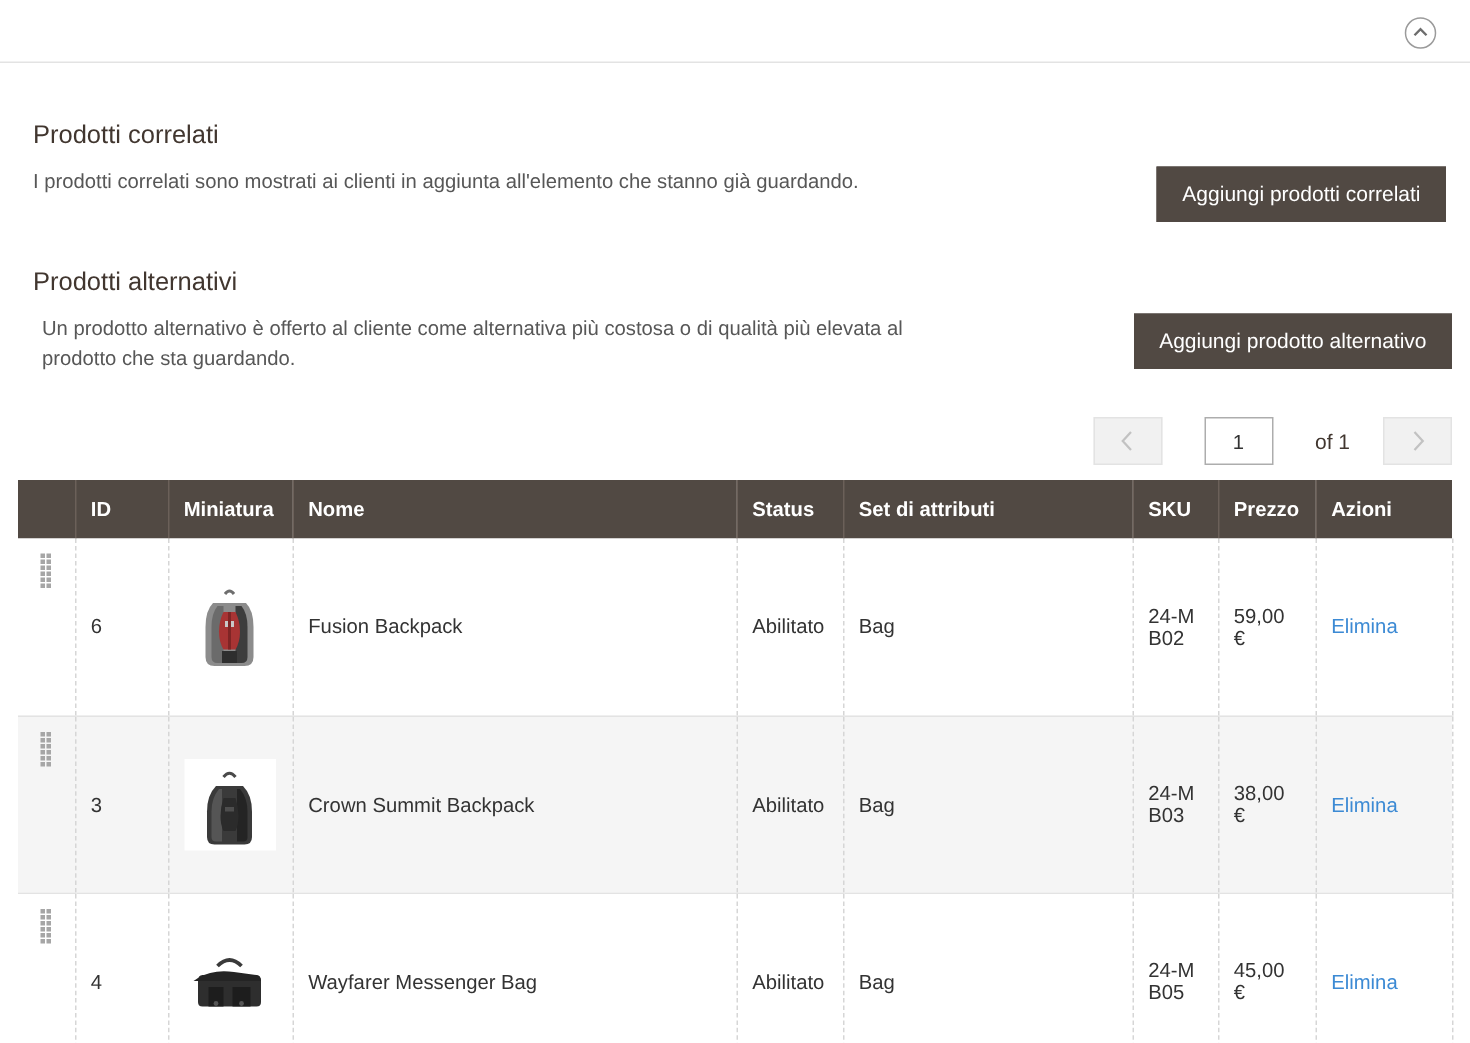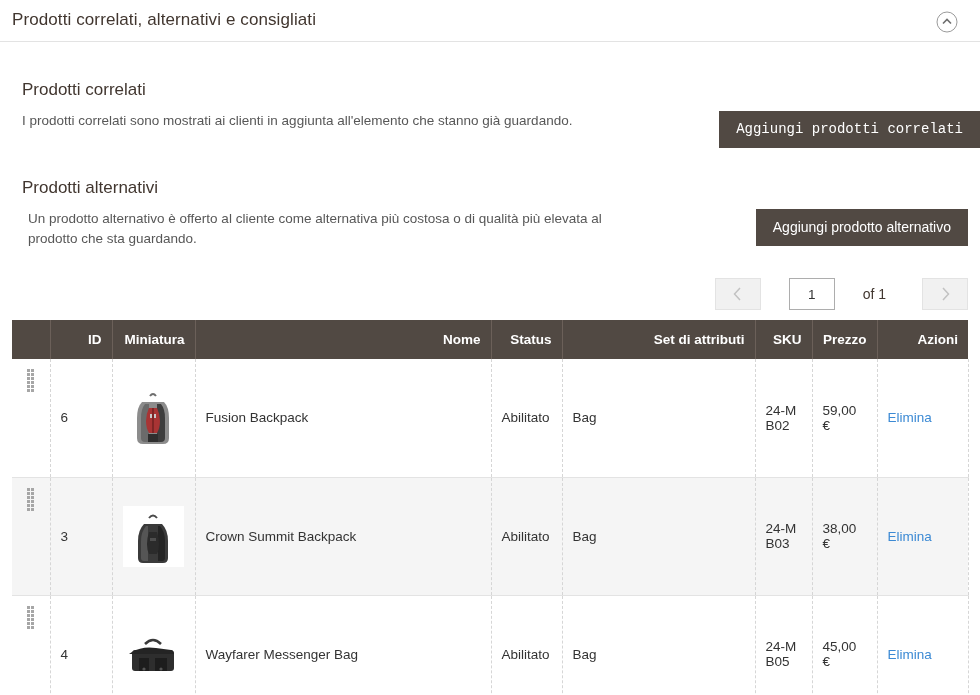--- a/index.html
+++ b/index.html
@@ -64,36 +64,36 @@
   }
   .pager-arrow svg { display:block; }
   .pager-input {
     width: 46px; height: 32px; margin: 0 28px;
     border: 1px solid #adadad; background: #fff;
     text-align: center; font-size: 13.5px; color: #333;
     font-family: "Liberation Sans", sans-serif;
     padding: 0;
   }
   .pager-of {
-    font-size: 14px; color: #41362f; margin-right: 36px;
+    font-size: 14px; color: #41362f; margin-right: 22px;
   }
 
   
   table.grid {
     position: absolute; left: 12px; top: 278px;
     width: 956px;
     border-collapse: collapse;
     table-layout: fixed;
   }
   table.grid thead th {
     background: #514943;
     color: #ffffff;
     font-size: 13.5px;
     font-weight: bold;
-    text-align: right;
+    text-align: left;
     padding: 12px 10px 12px 10px;
     border-right: 1px solid #6b6059;
     vertical-align: middle;
     white-space: nowrap;
   }
   table.grid thead th:last-child { border-right: none; }
   table.grid thead th.c-handle { width: 38px; padding: 0; }
   table.grid thead th.c-id { width: 62px; }
   table.grid thead th.c-thumb { width: 83px; margin-left: 17px; }
   table.grid thead th.c-name { width: 296px; }
@@ -141,34 +141,33 @@
   }
   .action-cell { vertical-align: top; padding-top: 10px; }
   .sku-cell { word-break: break-all; margin-top: 15px; }
 </style>
 </head>
 <body>
 
 <div id="root">
 
   <div class="section-head">
-    <div class="title">Prodotti correlati, alternativi e consigliati</div>
     <div class="collapse-btn" title="collapse">
       <svg width="22" height="22" viewBox="0 0 22 22">
         <circle cx="11" cy="11" r="10" fill="none" stroke="#9b9b9b" stroke-width="1"></circle>
         <polyline points="7,12.5 11,8.5 15,12.5" fill="none" stroke="#6d6d6d" stroke-width="1.6"></polyline>
       </svg>
     </div>
   </div>
 
   <div class="content">
 
     <div class="sub-head" style="left:22px; top:38px;">Prodotti correlati</div>
     <div class="sub-desc" style="left:22px; top:69px; width:590px;">I prodotti correlati sono mostrati ai clienti in aggiunta all'elemento che stanno già guardando.</div>
-    <button class="btn" style="right:0; top:69px;font-family:Liberation Mono, monospace;">Aggiungi prodotti correlati</button>
+    <button class="btn" style="right:16px; top:69px;">Aggiungi prodotti correlati</button>
 
     <div class="sub-head" style="left:22px; top:136px;">Prodotti alternativi</div>
     <div class="sub-desc" style="left:28px; top:167px; width:590px;">Un prodotto alternativo è offerto al cliente come alternativa più costosa o di qualità più elevata al prodotto che sta guardando.</div>
     <button class="btn" style="right:12px; top:167px;">Aggiungi prodotto alternativo</button>
 
     <div class="pager">
       <div class="pager-arrow">
         <svg width="9" height="14" viewBox="0 0 9 14">
           <polyline points="7,1 1.5,7 7,13" fill="none" stroke="#c2c2c2" stroke-width="1.5"></polyline>
         </svg>

